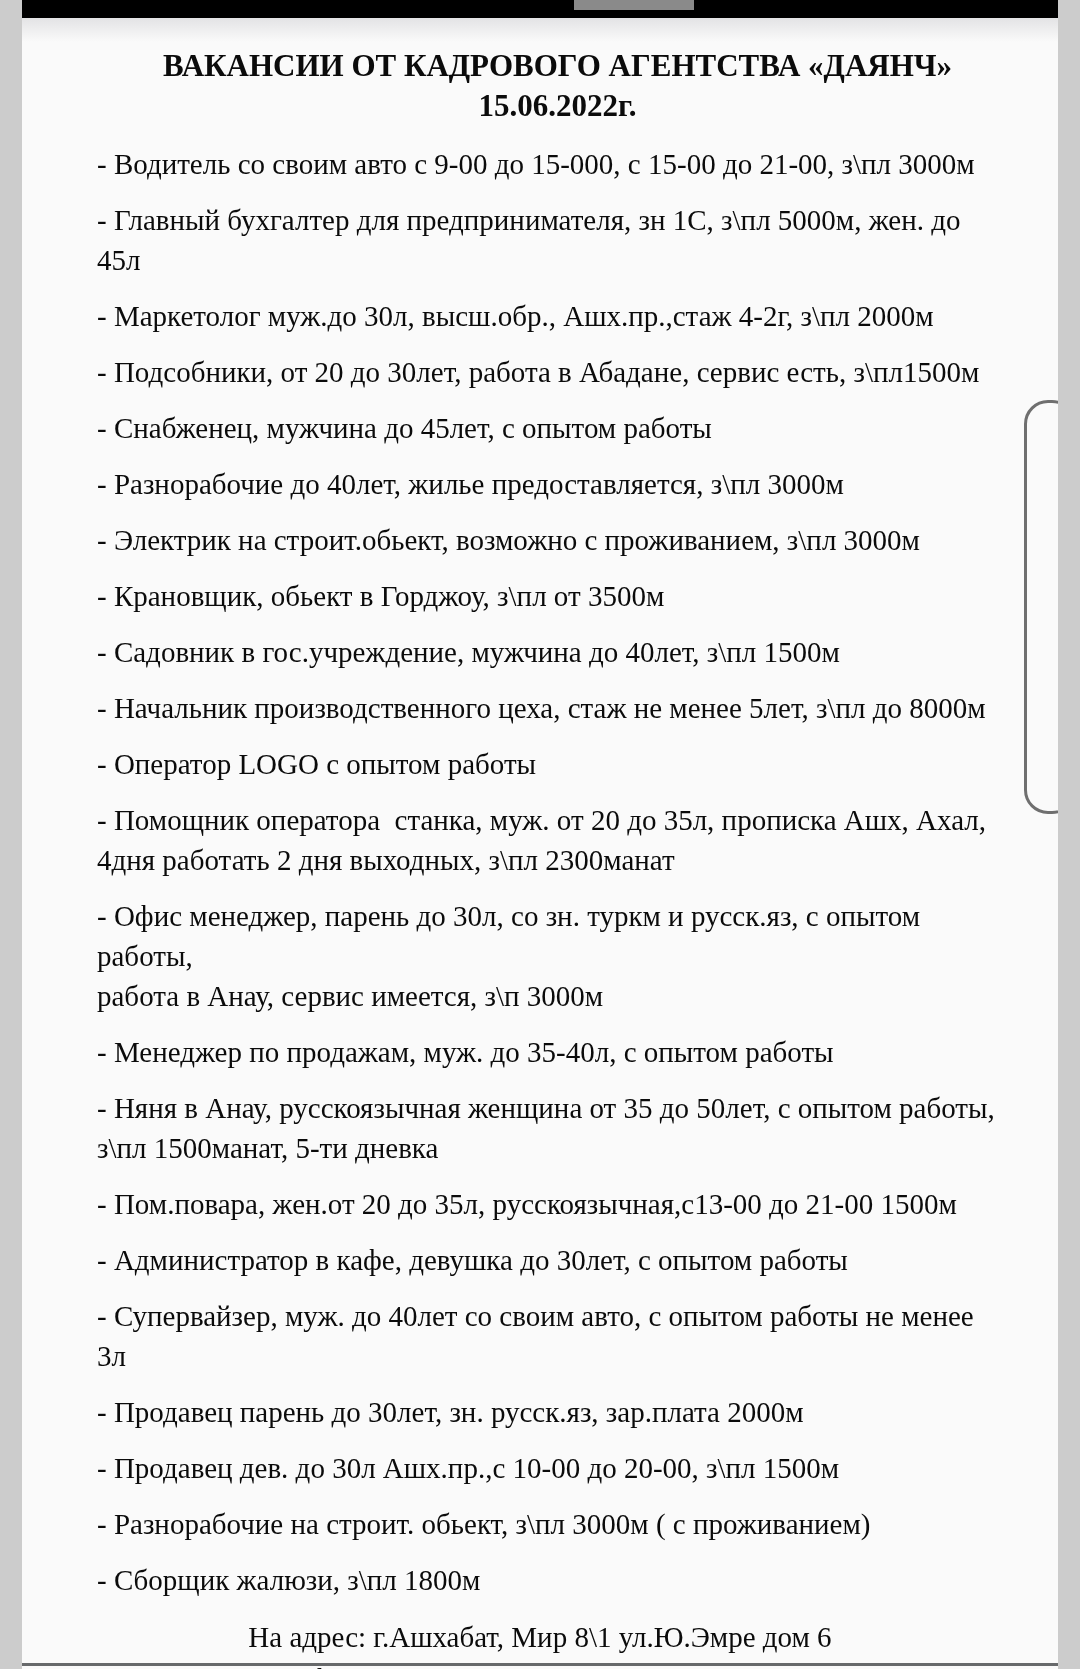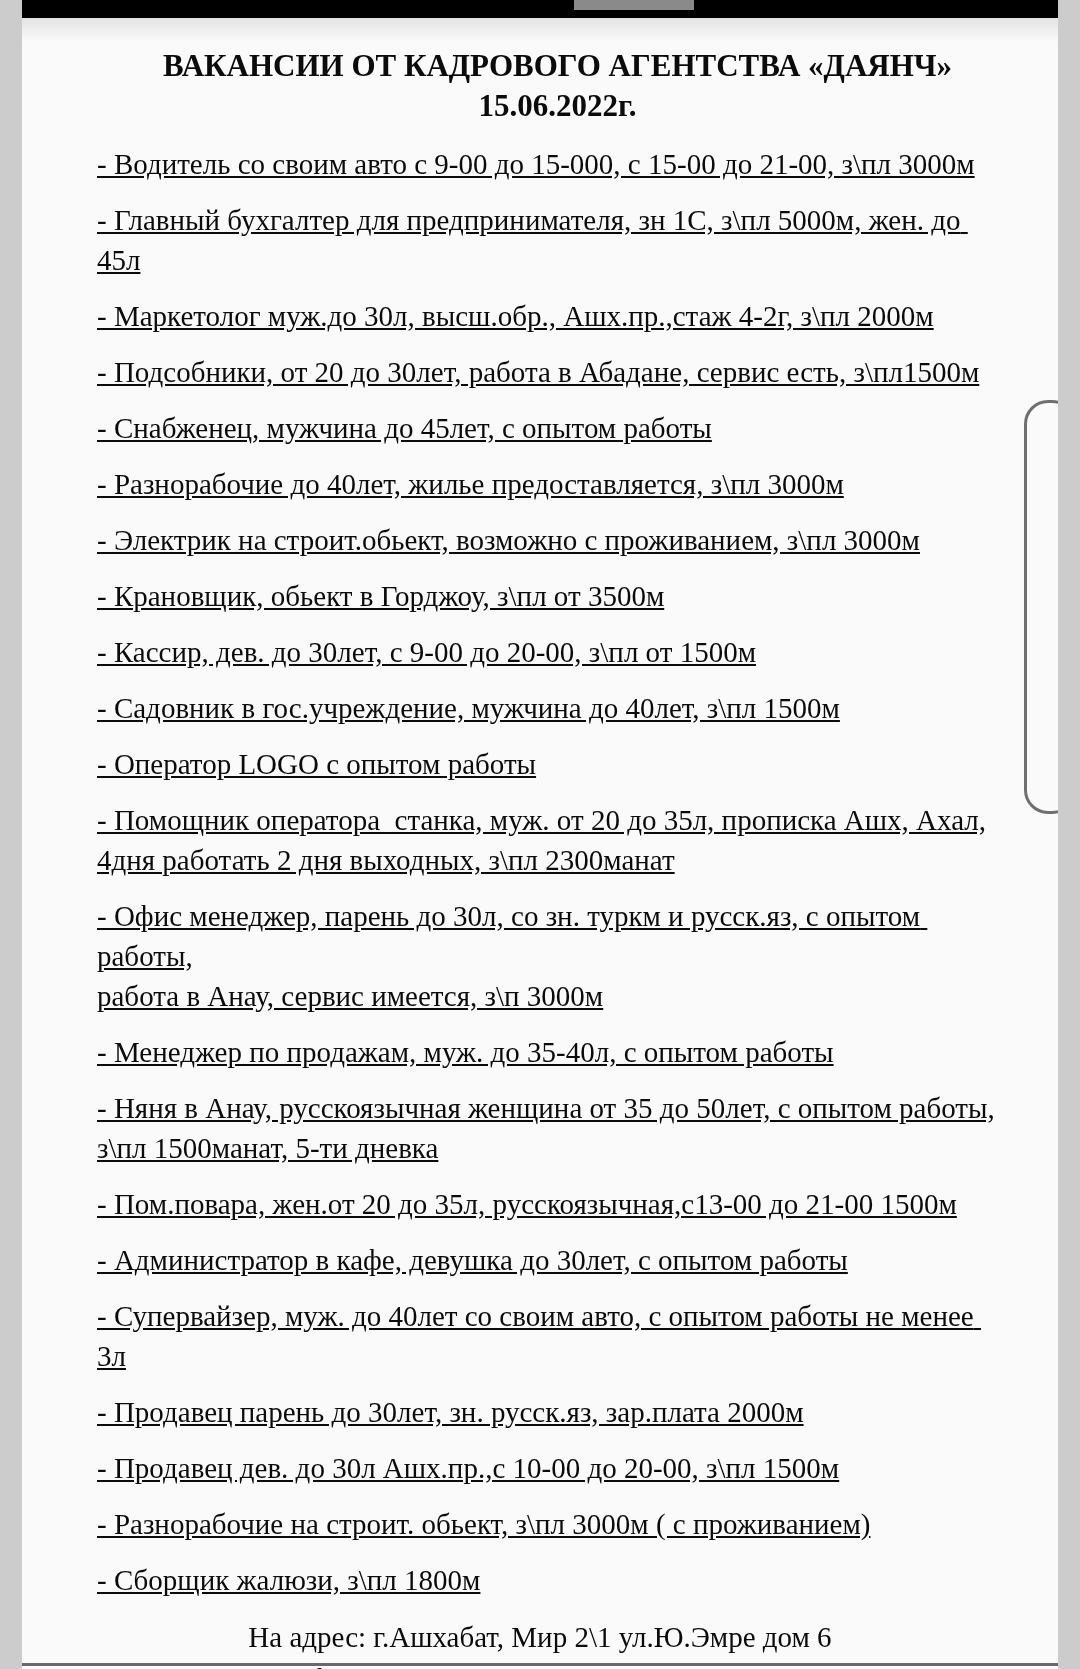--- a/index.html
+++ b/index.html
@@ -40,21 +40,20 @@
     font-size: 31px;
     font-weight: bold;
     line-height: 40px;
     text-align: center;
     white-space: pre-wrap;
   }
   .vacancy {
     margin: 0 0 16px 0;
     line-height: 40px;
     white-space: pre-wrap;
-    text-decoration: underline;
   }
   .doc-footer {
     margin: 0 -60px 0 -75px;
     text-align: center;
     line-height: 42px;
   }
   .doc-footer p { margin: 0; }
   .phone-gap-wide { }
   .phone-gap { margin-left: 38px; font-style: italic; }
   .scroll-indicator {
@@ -91,41 +90,41 @@
 
     <div id="vacancy-list">
         <p class="vacancy">- Водитель со своим авто с 9-00 до 15-000, с 15-00 до 21-00, з\пл 3000м</p>
         <p class="vacancy">- Главный бухгалтер для предпринимателя, зн 1С, з\пл 5000м, жен. до 45л</p>
         <p class="vacancy">- Маркетолог муж.до 30л, высш.обр., Ашх.пр.,стаж 4-2г, з\пл 2000м</p>
         <p class="vacancy">- Подсобники, от 20 до 30лет, работа в Абадане, сервис есть, з\пл1500м</p>
         <p class="vacancy">- Снабженец, мужчина до 45лет, с опытом работы</p>
         <p class="vacancy">- Разнорабочие до 40лет, жилье предоставляется, з\пл 3000м</p>
         <p class="vacancy">- Электрик на строит.обьект, возможно с проживанием, з\пл 3000м</p>
         <p class="vacancy">- Крановщик, обьект в Горджоу, з\пл от 3500м</p>
-        <p class="vacancy">- Кассир, дев. до 30лет, с 9-00 до 20-00, з\пл от 1500м</p>
         <p class="vacancy">- Садовник в гос.учреждение, мужчина до 40лет, з\пл 1500м</p>
+        <p class="vacancy">- Начальник производственного цеха, стаж не менее 5лет, з\пл до 8000м</p>
         <p class="vacancy">- Оператор LOGO с опытом работы</p>
         <p class="vacancy">- Помощник оператора  станка, муж. от 20 до 35л, прописка Ашх, Ахал,
 4дня работать 2 дня выходных, з\пл 2300манат</p>
         <p class="vacancy">- Офис менеджер, парень до 30л, со зн. туркм и русск.яз, с опытом работы,
 работа в Анау, сервис имеется, з\п 3000м</p>
         <p class="vacancy">- Менеджер по продажам, муж. до 35-40л, с опытом работы</p>
         <p class="vacancy">- Няня в Анау, русскоязычная женщина от 35 до 50лет, с опытом работы,
 з\пл 1500манат, 5-ти дневка</p>
         <p class="vacancy">- Пом.повара, жен.от 20 до 35л, русскоязычная,с13-00 до 21-00 1500м</p>
         <p class="vacancy">- Администратор в кафе, девушка до 30лет, с опытом работы</p>
         <p class="vacancy">- Супервайзер, муж. до 40лет со своим авто, с опытом работы не менее 3л</p>
         <p class="vacancy">- Продавец парень до 30лет, зн. русск.яз, зар.плата 2000м</p>
         <p class="vacancy">- Продавец дев. до 30л Ашх.пр.,с 10-00 до 20-00, з\пл 1500м</p>
         <p class="vacancy">- Разнорабочие на строит. обьект, з\пл 3000м ( с проживанием)</p>
         <p class="vacancy">- Сборщик жалюзи, з\пл 1800м</p>
       </div>
 
     <div class="doc-footer">
-      <p>На адрес: г.Ашхабат, Мир 2\1 ул.Ю.Эмре дом 6</p>
+      <p>На адрес: г.Ашхабат, Мир 8\1 ул.Ю.Эмре дом 6</p>
       <p>
         <span>Телефоны :</span>
         <span>47-01-37</span>
         <span class="phone-gap-wide">65-33-40</span>
         <span class="phone-gap">865-54-21-63</span>
       </p>
     </div>
   </div>
 
   <div class="scroll-indicator"></div>

